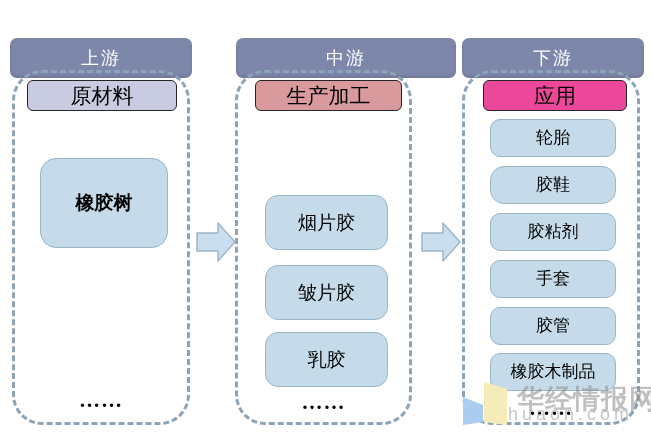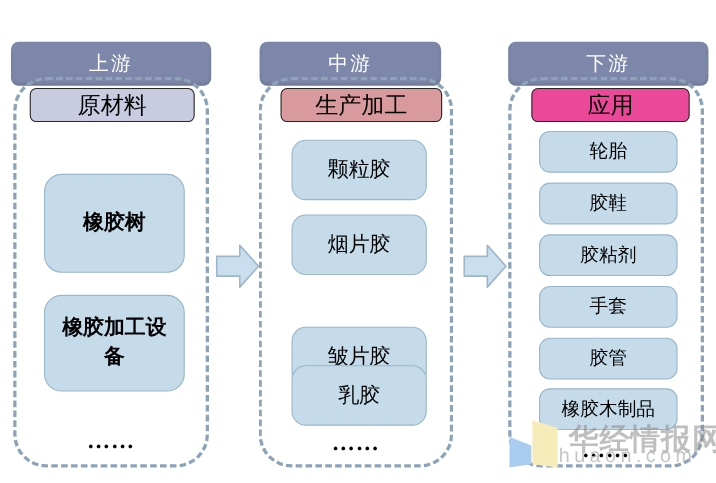--- a/index.html
+++ b/index.html
@@ -14,21 +14,21 @@
   .top-header{
     position:absolute;top:10px;height:40px;
     background:#7d87a9;color:#ffffff;
     border-radius:7px;
     display:flex;align-items:center;justify-content:center;
     font-size:18px;letter-spacing:2px;
     box-shadow:inset 0 -2px 3px rgba(0,0,0,0.12);
     margin-top:28px;
   }
   .h1{left:10px;width:182px;}
-  .h2{left:236px;width:165px;}
+  .h2{left:236px;width:220px;}
   .h3{left:462px;width:182px;}
 
   
   .dashed-box{
     position:absolute;top:70px;height:355px;
     border:3px dashed #8da4b8;
     border-radius:30px;
     background:transparent;
     box-sizing:border-box;
   }
@@ -112,31 +112,29 @@
 
   <div class="dashed-box box1"></div>
   <div class="dashed-box box2"></div>
   <div class="dashed-box box3"></div>
 
   <div class="sub-header sub1">原材料</div>
   <div class="sub-header sub2">生产加工</div>
   <div class="sub-header sub3">应用</div>
 
   <div class="item c1" style="top:158px;height:90px;">橡胶树</div>
-  <div class="item c1" style="top:268px;height:88px;">橡胶加工设备</div>
   <div class="ellipsis e1">……</div>
 
-  <div class="item c2" style="top:127px;">颗粒胶</div>
   <div class="item c2" style="top:195px;">烟片胶</div>
-  <div class="item c2" style="top:265px;margin-top:32px;">皱片胶</div>
+  <div class="item c2" style="top:265px;">皱片胶</div>
   <div class="item c2" style="top:332px;">乳胶</div>
   <div class="ellipsis e2">……</div>
 
   <div class="item c3" style="top:119px;">轮胎</div>
-  <div class="item c3" style="top:166px;">胶鞋</div>
+  <div class="item c3" style="top:166px;border-radius:14px;">胶鞋</div>
   <div class="item c3" style="top:213px;">胶粘剂</div>
   <div class="item c3" style="top:260px;">手套</div>
   <div class="item c3" style="top:307px;text-align:right;">胶管</div>
   <div class="item c3" style="top:353px;">橡胶木制品</div>
   <div class="ellipsis e3">……</div>
 
   <svg class="arrow a1" viewBox="0 0 40 44">
     <polygon points="1,13 22,13 22,3 39,22 22,41 22,31 1,31" fill="#c9dff0" stroke="#9fb6c9" stroke-width="1.5" stroke-linejoin="round"></polygon>
   </svg>
   <svg class="arrow a2" viewBox="0 0 40 44">

